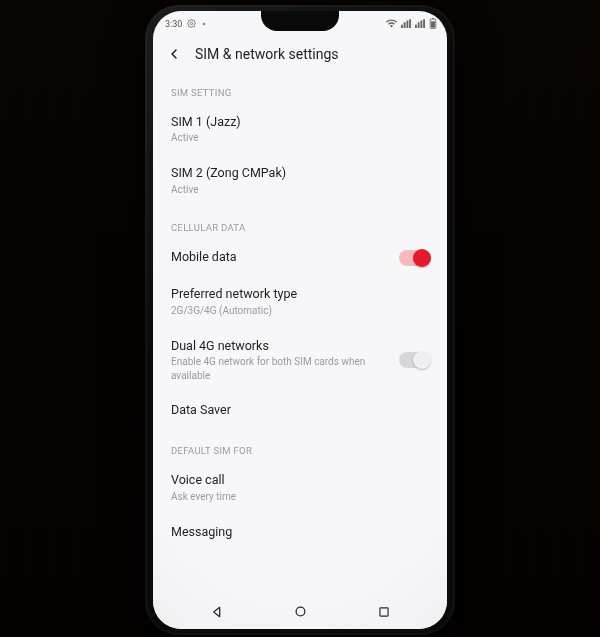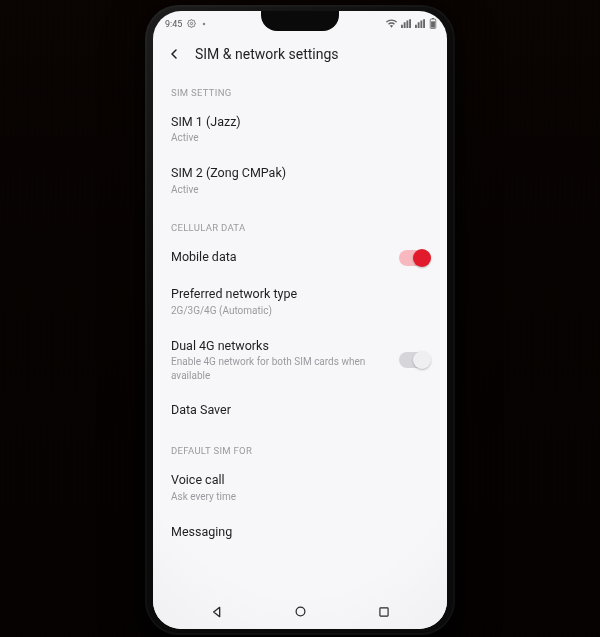--- a/index.html
+++ b/index.html
@@ -102,21 +102,21 @@
 </head>
 <body>
 
 <div class="scene">
   <div class="phone">
     <div class="screen">
       <div class="notch"></div>
 
       <div class="statusbar">
         <div class="sb-left">
-          <span>9:45</span>
+          <span>3:30</span>
           <span class="sb-icon">
             <svg width="9" height="9" viewBox="0 0 24 24" fill="none" stroke="#666" stroke-width="2.2">
                 <circle cx="12" cy="12" r="3"></circle>
                 <path d="M19.4 15a1.7 1.7 0 0 0 .34 1.87l.06.06a2 2 0 1 1-2.83 2.83l-.06-.06A1.7 1.7 0 0 0 15 19.4a1.7 1.7 0 0 0-1 1.56V21a2 2 0 1 1-4 0v-.09A1.7 1.7 0 0 0 9 19.4a1.7 1.7 0 0 0-1.87.34l-.06.06a2 2 0 1 1-2.83-2.83l.06-.06A1.7 1.7 0 0 0 4.6 15a1.7 1.7 0 0 0-1.56-1H3a2 2 0 1 1 0-4h.09A1.7 1.7 0 0 0 4.6 9a1.7 1.7 0 0 0-.34-1.87l-.06-.06A2 2 0 1 1 7.03 4.24l.06.06A1.7 1.7 0 0 0 9 4.6a1.7 1.7 0 0 0 1-1.56V3a2 2 0 1 1 4 0v.09c0 .67.39 1.27 1 1.51a1.7 1.7 0 0 0 1.87-.34l.06-.06a2 2 0 1 1 2.83 2.83l-.06.06A1.7 1.7 0 0 0 19.4 9c.24.61.84 1 1.51 1H21a2 2 0 1 1 0 4h-.09a1.7 1.7 0 0 0-1.51 1z"></path>
               </svg>
           </span>
           <span class="sb-icon">
             <svg width="6" height="6" viewBox="0 0 10 10">
                 <circle cx="5" cy="5" r="2.2" fill="#888"></circle>
               </svg>

